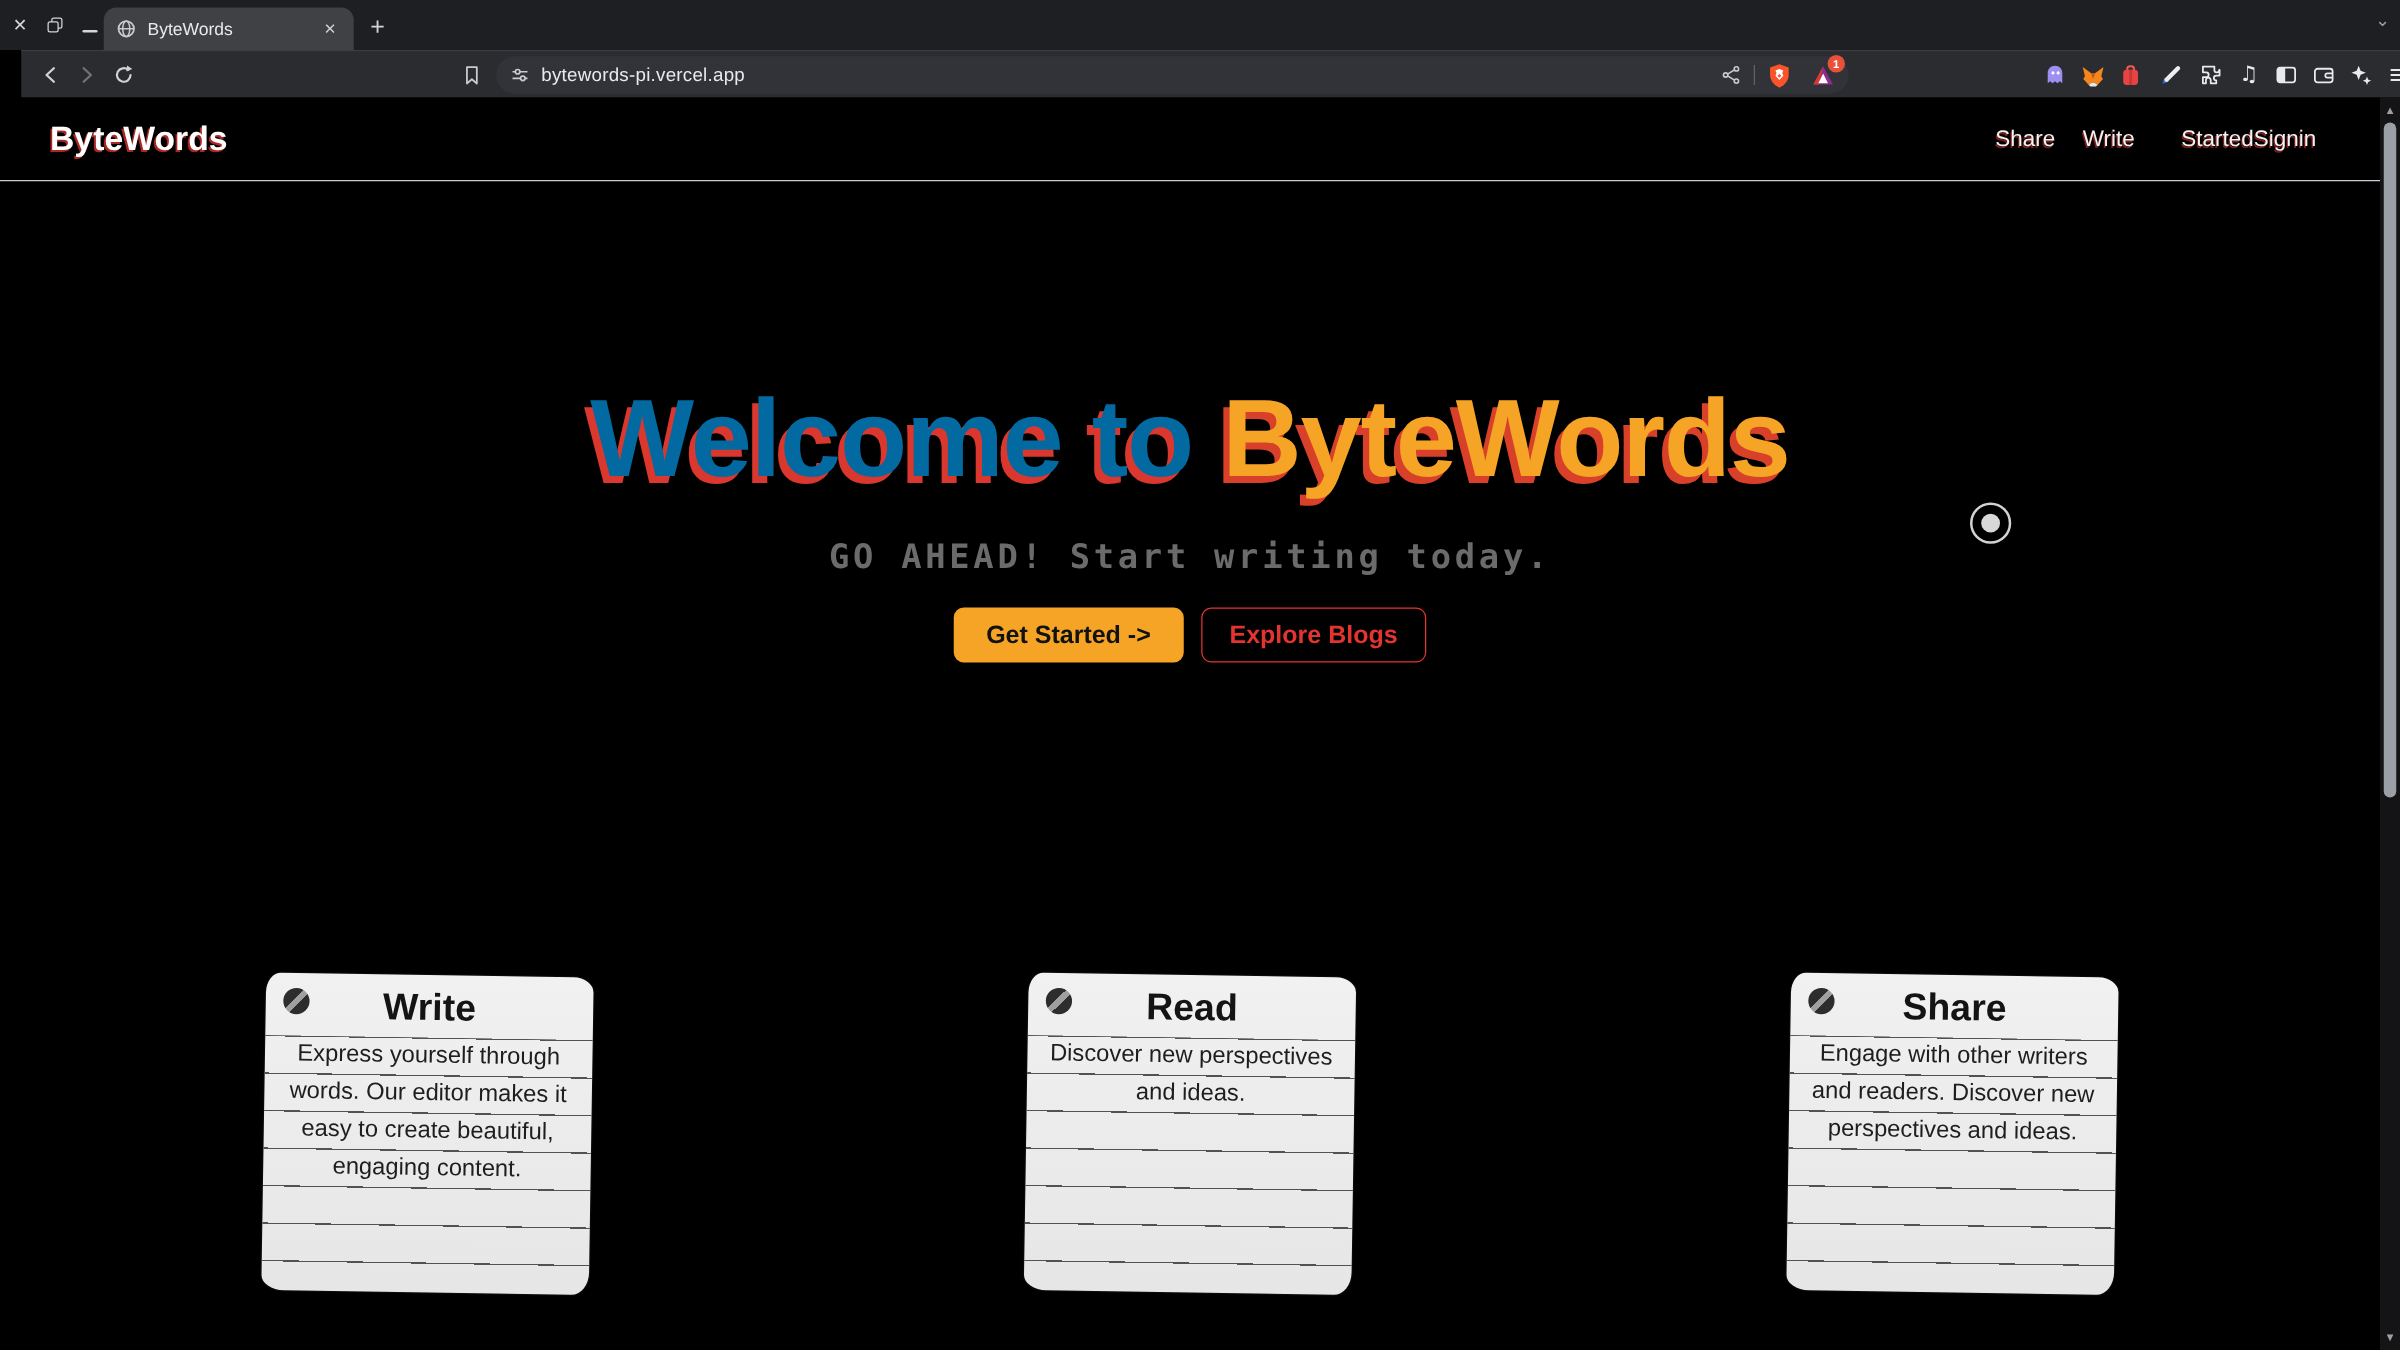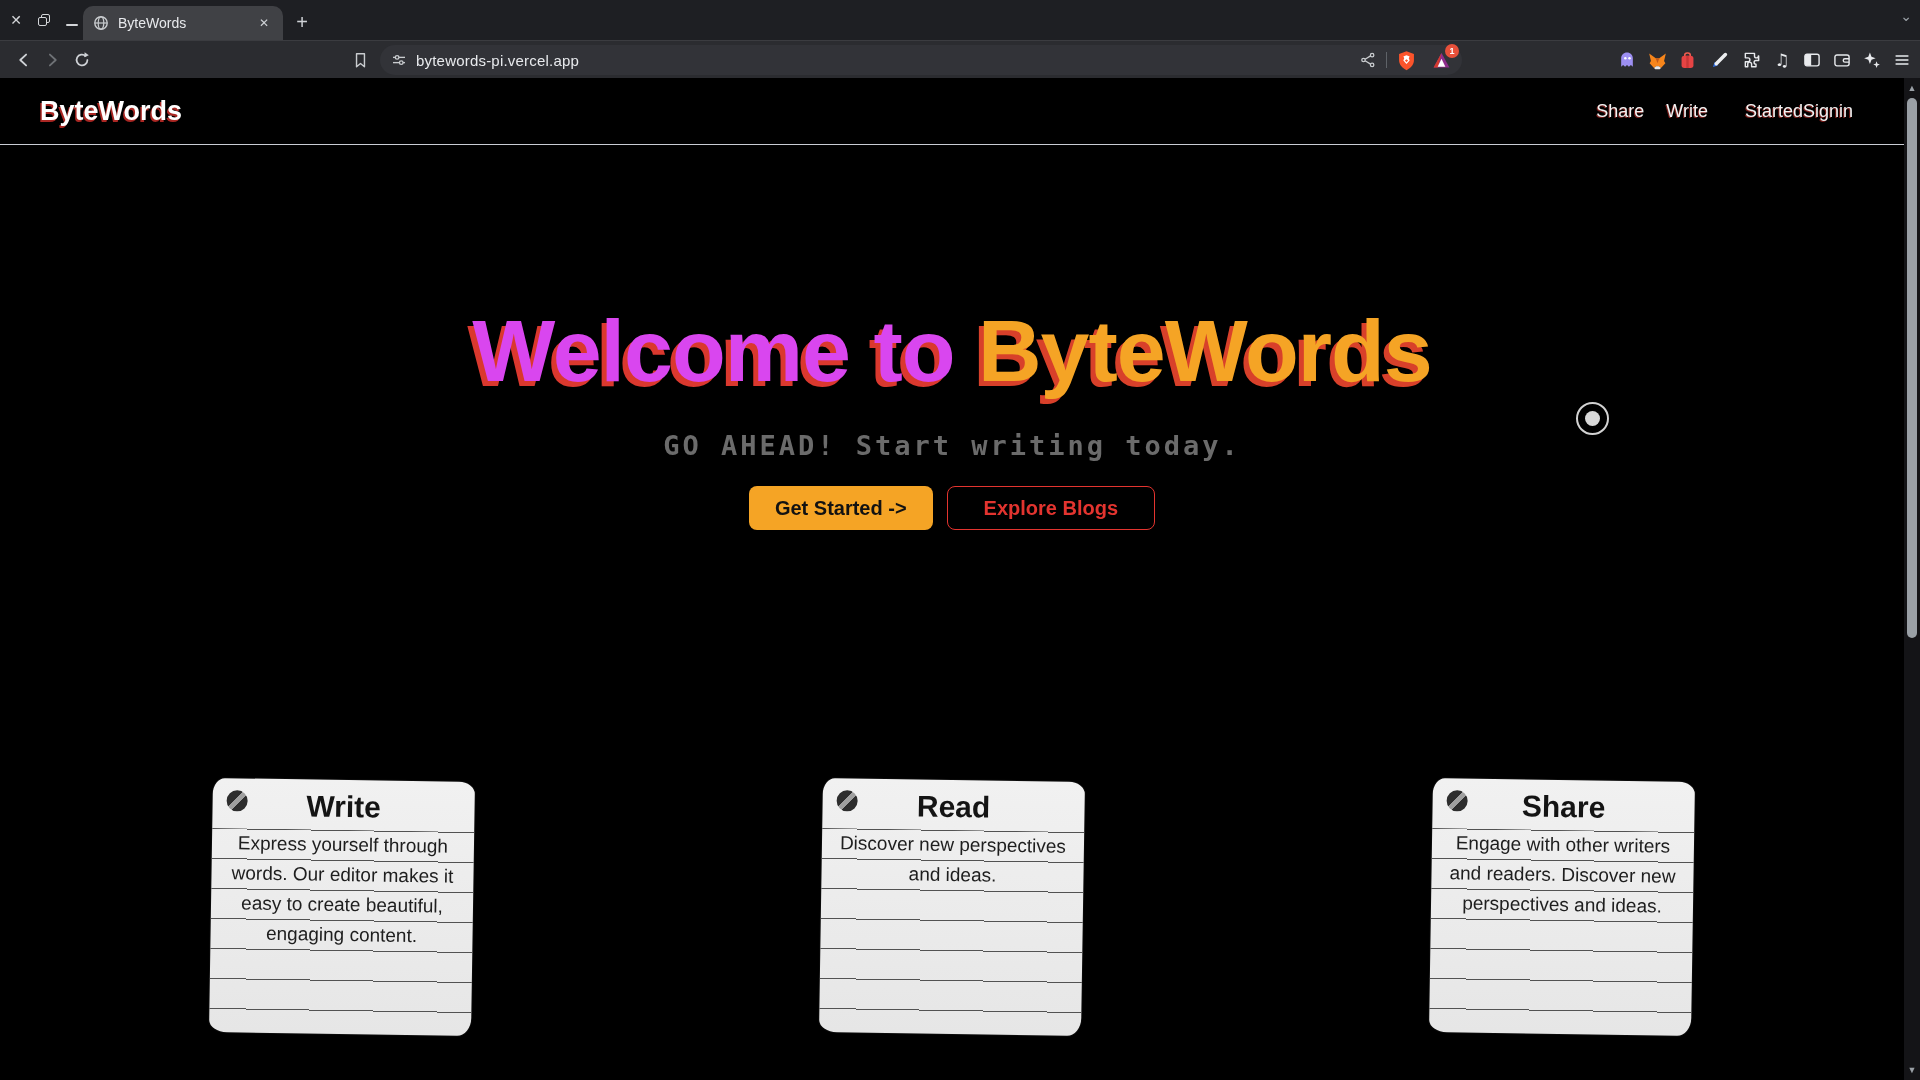--- a/index.html
+++ b/index.html
@@ -19,21 +19,21 @@
 
   .tab { position:absolute; left:83px; top:6px; width:200px; height:34px; background:#404145;
          border-radius:10px 10px 0 0; display:flex; align-items:center; padding:0 10px; }
   .tab-title{ color:#e8eaed; font-size:14px; margin-left:9px; flex:1; white-space:nowrap;
               overflow:hidden; }
   .tab-close{ color:#cfd2d6; font-size:12px; padding:2px 4px; }
   .newtab { position:absolute; left:288px; top:8px; width:28px; height:28px; color:#cfd2d6;
             font-size:20px; display:flex; align-items:center; justify-content:center; }
   .tabbar-chevron{ position:absolute; right:8px; top:8px; color:#9aa0a6; font-size:14px; }
 
-  .toolbar { position:absolute; top:40px; left:0; right:0; height:38px; background:#2b2c30;
+  .toolbar { position:absolute; top:40px; left:17px; right:0; height:38px; background:#2b2c30;
              border-top:1px solid #3b3c40; }
   .navbtn { position:absolute; top:5px; width:28px; height:28px; display:flex; align-items:center;
             justify-content:center; }
   .urlfield { position:absolute; left:380px; top:4px; width:1082px; height:30px; background:#323338;
               border-radius:15px; display:flex; align-items:center; padding:0 10px; }
   .url-text { color:#e8eaed; font-size:15px; margin-left:8px; flex:1; letter-spacing:.2px; }
   .field-sep { width:1px; height:16px; background:#5f6368; margin:0 9px; }
   .badge { position:absolute; top:-6px; right:-7px; min-width:14px; height:14px; background:#e8503a;
            border-radius:7px; color:#fff; font-size:9px; font-weight:bold; display:flex;
            align-items:center; justify-content:center; padding:0 3px; }
@@ -49,31 +49,31 @@
                  justify-content:space-between; padding:0 51px 0 40px; }
   .logo { color:#fff; font-size:27px; font-weight:bold;
           text-shadow:-1.5px 1.5px 0 rgba(227,52,47,.75); }
   .nav { display:flex; align-items:center; }
   .nav a { color:#f2f2f2; font-size:18px; text-decoration:none;
            text-shadow:-1px 1px 0 rgba(227,52,47,.55); }
   .nav a.n2{ margin-left:22px; } .nav a.n3{ margin-left:37px; } .nav a.n4{ }
 
   .hero-title { position:absolute; top:222px; left:0; width:100%; text-align:center;
                 font-size:88px; font-weight:bold; letter-spacing:-1px; white-space:nowrap; }
-  .hero-title .w { color:#d946ef; text-shadow:-5px 5px 0 #da382e; }
+  .hero-title .w { color:#0369a1; text-shadow:-5px 5px 0 #da382e; }
   .hero-title .a { color:#f5a425; text-shadow:-5px 5px 0 #d8402a; }
   .hero-sub { position:absolute; top:352px; left:0; width:100%; text-align:center;
               font-family:"DejaVu Sans Mono", monospace; font-size:27px; font-weight:bold;
               letter-spacing:3px; color:#6b6b6b; }
   .ctas { position:absolute; top:408px; left:0; width:100%; display:flex;
           justify-content:center; gap:14px; }
   .btn { height:44px; border-radius:8px; font-size:20px; font-weight:bold;
          font-family:"Liberation Sans", sans-serif; display:flex; align-items:center; }
   .btn-primary { background:#f5a425; color:#121212; border:none; padding:0 26px; }
-  .btn-secondary { background:transparent; color:#e3342f; border:1px solid #e3342f; padding:0 36px; }
+  .btn-secondary { background:transparent; color:#e3342f; border:1px solid #e3342f; padding:0 22px; }
 
   .scroll-dot { position:absolute; left:1576px; top:324px; width:33px; height:33px;
                 border:2.5px solid #d2d2d2; border-radius:50%; }
   .scroll-dot i { position:absolute; left:50%; top:50%; width:15px; height:15px; margin:-7.5px 0 0 -7.5px;
                   background:#d8d8d8; border-radius:50%; }
 
   .section-heading { position:absolute; top:548px; left:0; width:100%; text-align:center;
                      font-family:"DejaVu Sans Mono", monospace; font-size:42px; font-weight:bold;
                      letter-spacing:8px; color:#c9c9c9; text-shadow:-2px 2px 0 rgba(227,60,45,.35); }
 

